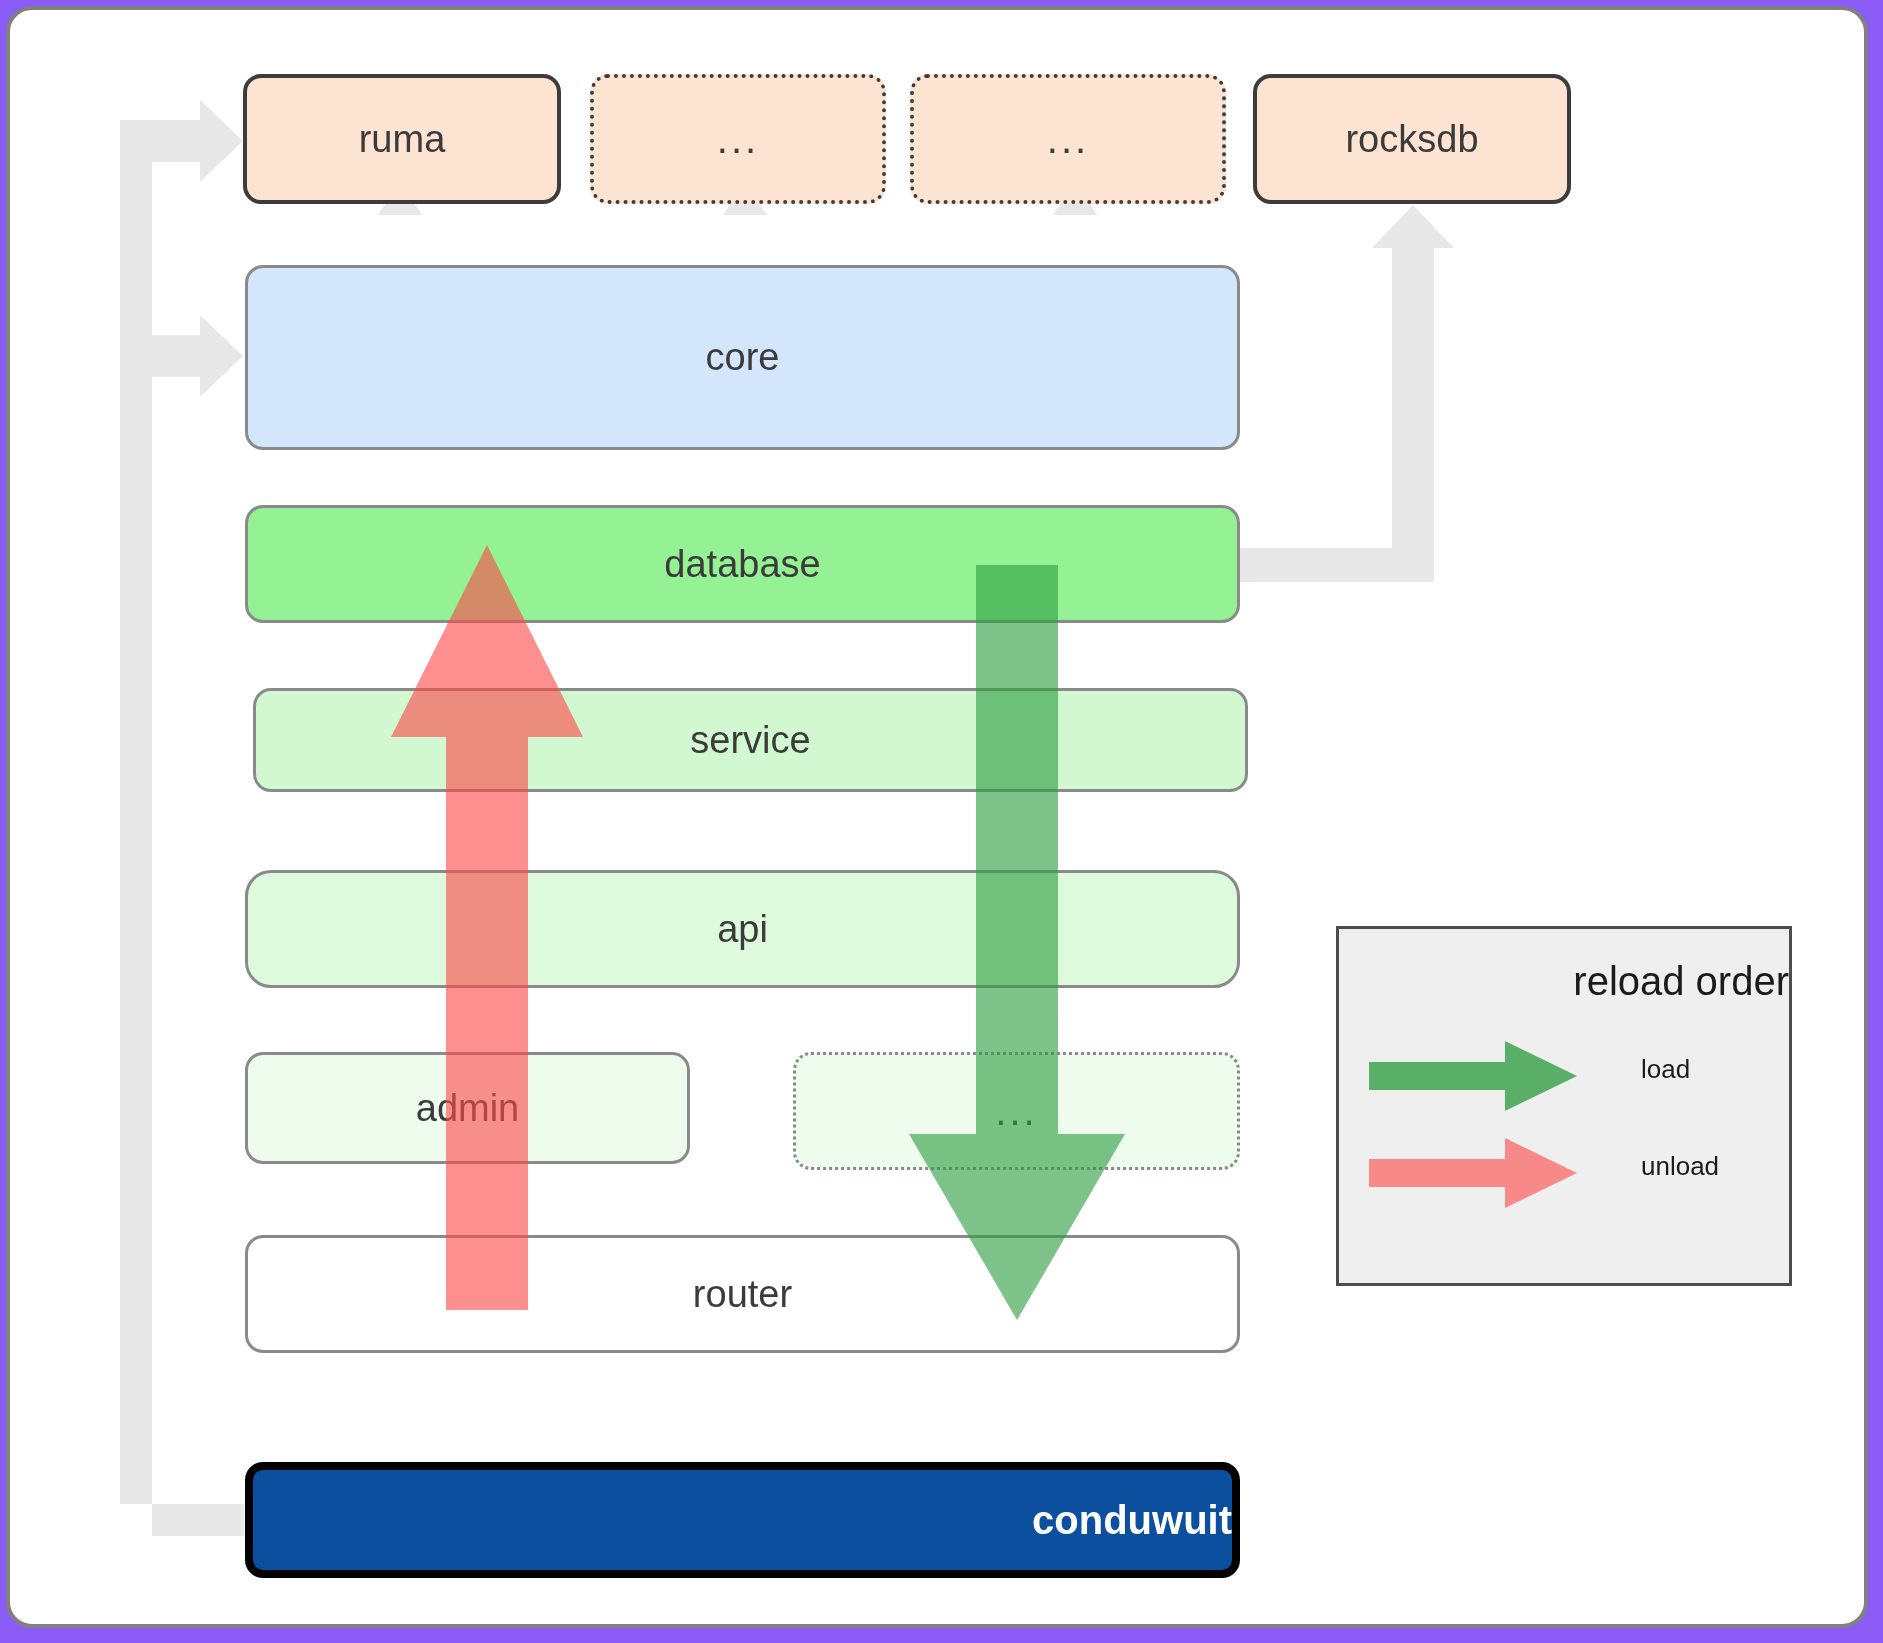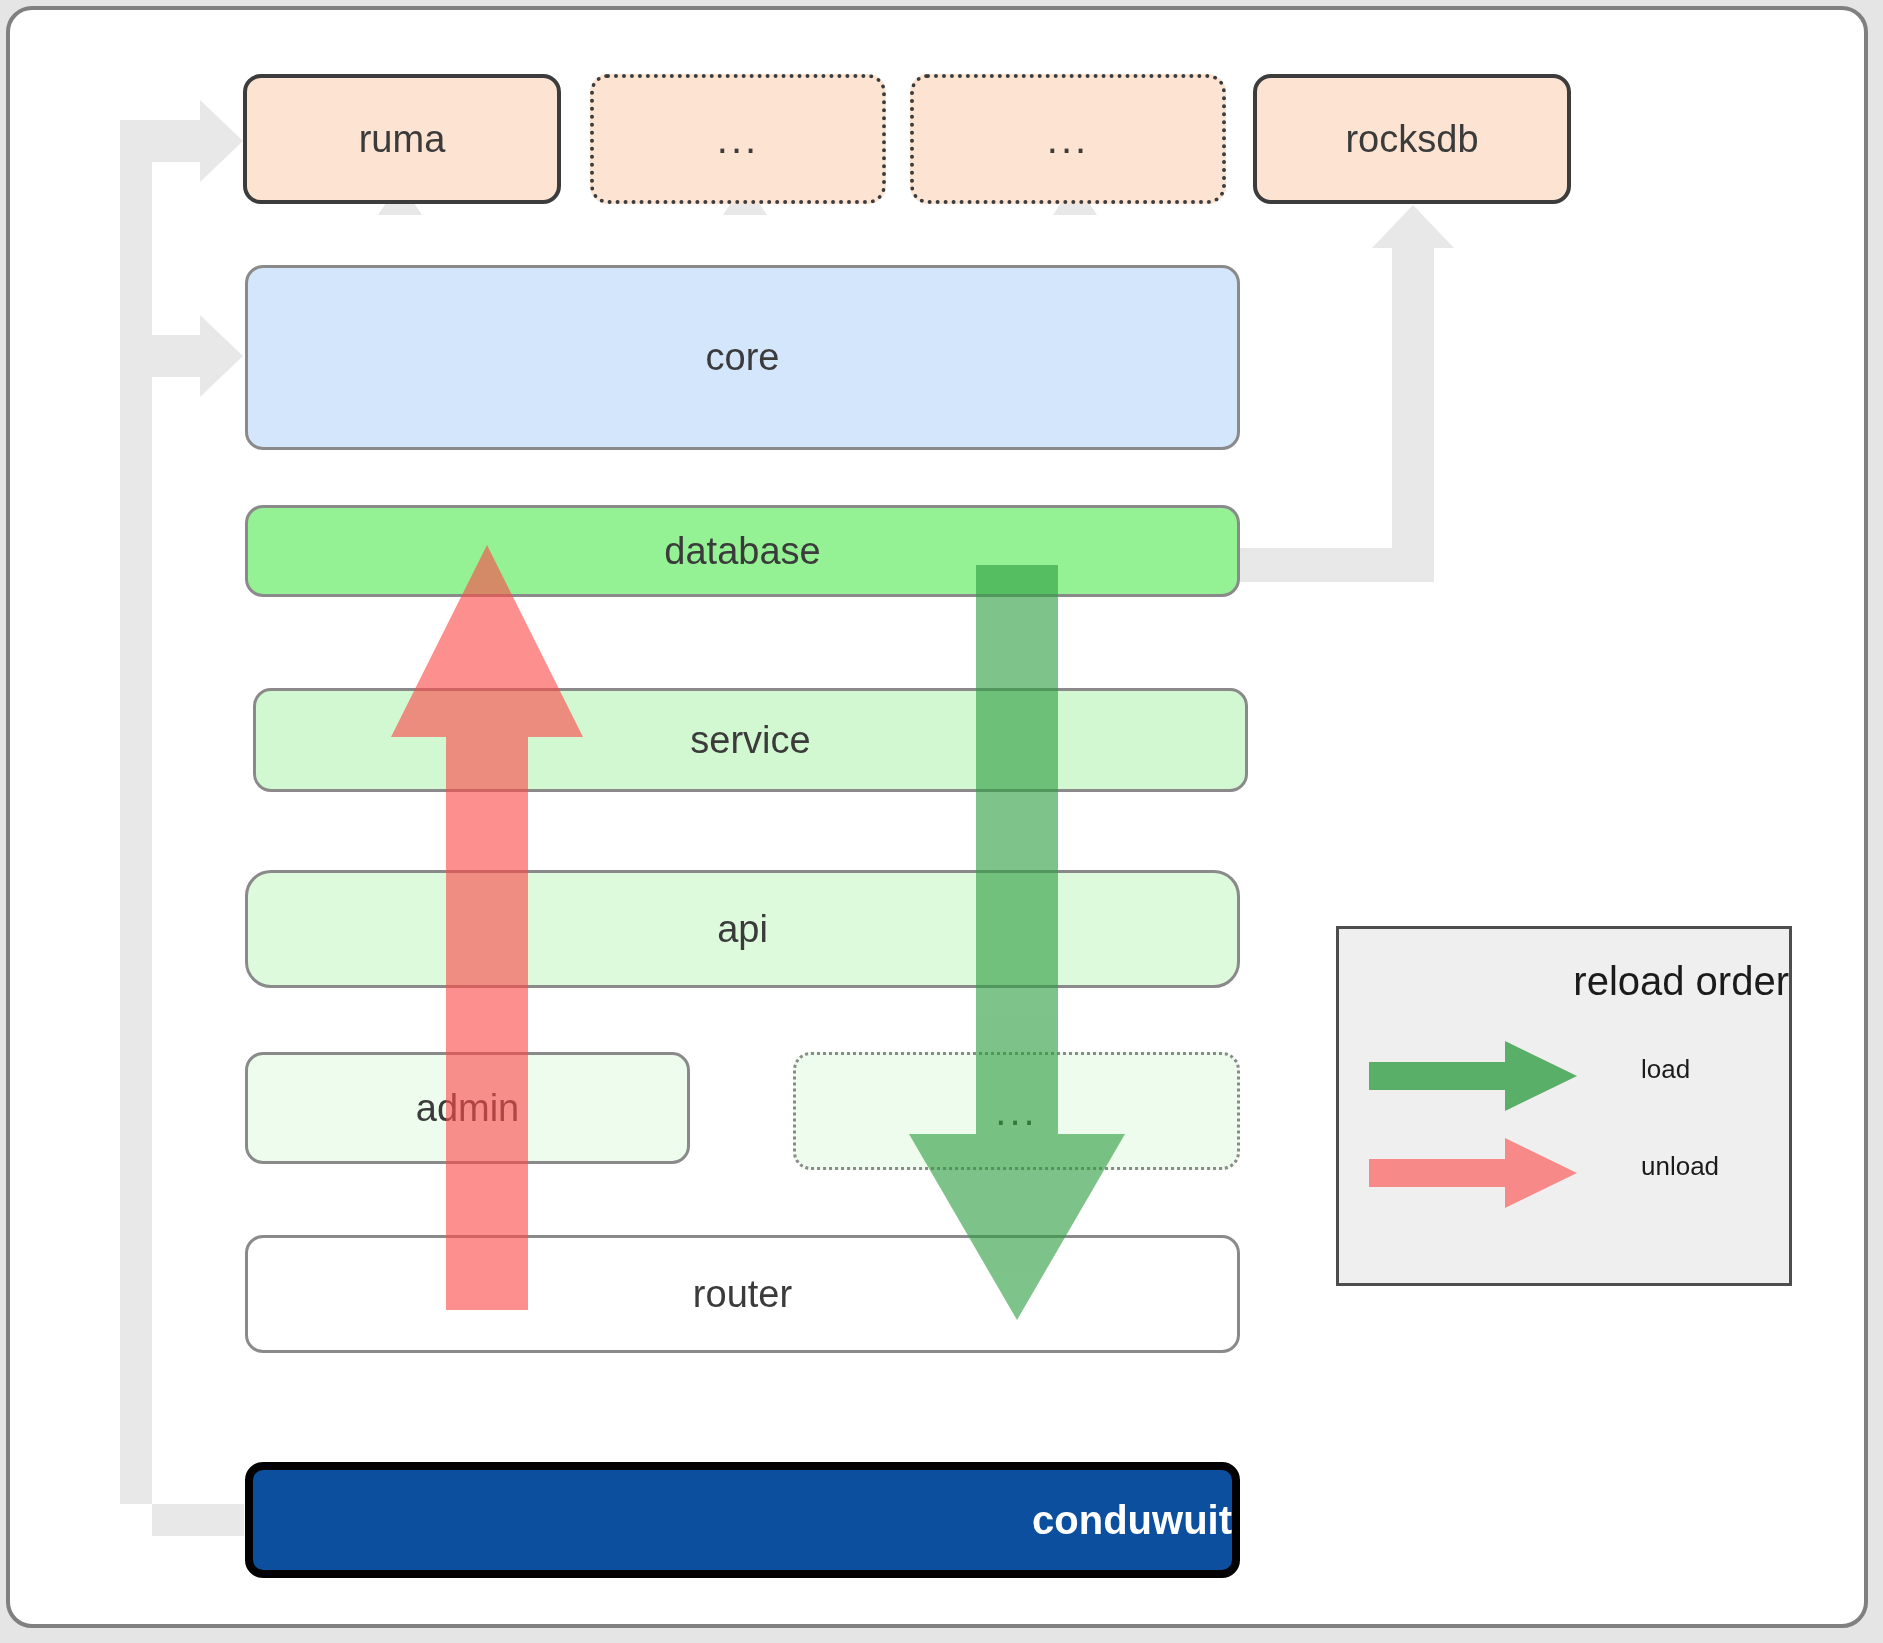--- a/index.html
+++ b/index.html
@@ -1,17 +1,17 @@
 <!DOCTYPE html>
 <html><head>
 <meta charset="utf-8">
 <style>
   html,body{margin:0;padding:0;background:#fff;}
   body{font-family:"Liberation Sans",sans-serif;}
-  #canvas{position:relative;width:1883px;height:1643px;background:#e5e5e5;overflow:hidden;text-decoration:underline;}
+  #canvas{position:relative;width:1883px;height:1643px;background:#8b5cf6;overflow:hidden;text-decoration:underline;}
   #frame{position:absolute;left:6px;top:6px;width:1862px;height:1622px;border:4px solid #808080;border-radius:26px;box-sizing:border-box;background:#fff;}
   .node{position:absolute;box-sizing:border-box;display:flex;align-items:center;justify-content:center;color:#3b3b3b;font-size:38px;}
   .top-solid{background:#fde3d1;border:4px solid #3c3c3c;border-radius:18px;}
   .top-dotted{background:#fde3d1;border:4px dotted #3c3c3c;border-radius:18px;}
   .core-node{background:#d4e6fb;border:3px solid #8a8a8a;border-radius:18px;}
   .db-node{background:#94f294;border:3px solid #8a8a8a;border-radius:18px;}
   .svc-node{background:#d2f8d2;border:3px solid #8a8a8a;border-radius:18px;}
   .api-node{background:#ddfadd;border:3px solid #8a8a8a;border-radius:26px;}
   .admin-node{background:#eefcee;border:3px solid #8a8a8a;border-radius:18px;}
   .dots-node{background:#eefcee;border:3px dotted #8a8a8a;border-radius:18px;}
@@ -56,21 +56,21 @@
     <span class="dots-label">...</span>
   </div>
   <div class="node core-node" style="left:245px;top:265px;width:995px;height:185px;">
     <span>core</span>
   </div>
 
   <div class="node top-solid" style="left:1253px;top:74px;width:318px;height:130px;">
     <span>rocksdb</span>
   </div>
 
-  <div class="node db-node" style="left:245px;top:505px;width:995px;height:92px;">
+  <div class="node db-node" style="left:245px;top:505px;width:995px;height:118px;">
     <span>database</span>
   </div>
 
   <div class="node svc-node" style="left:253px;top:688px;width:995px;height:104px;">
     <span>service</span>
   </div>
 
   <div class="node api-node" style="left:245px;top:870px;width:995px;height:118px;">
     <span>api</span>
   </div>

